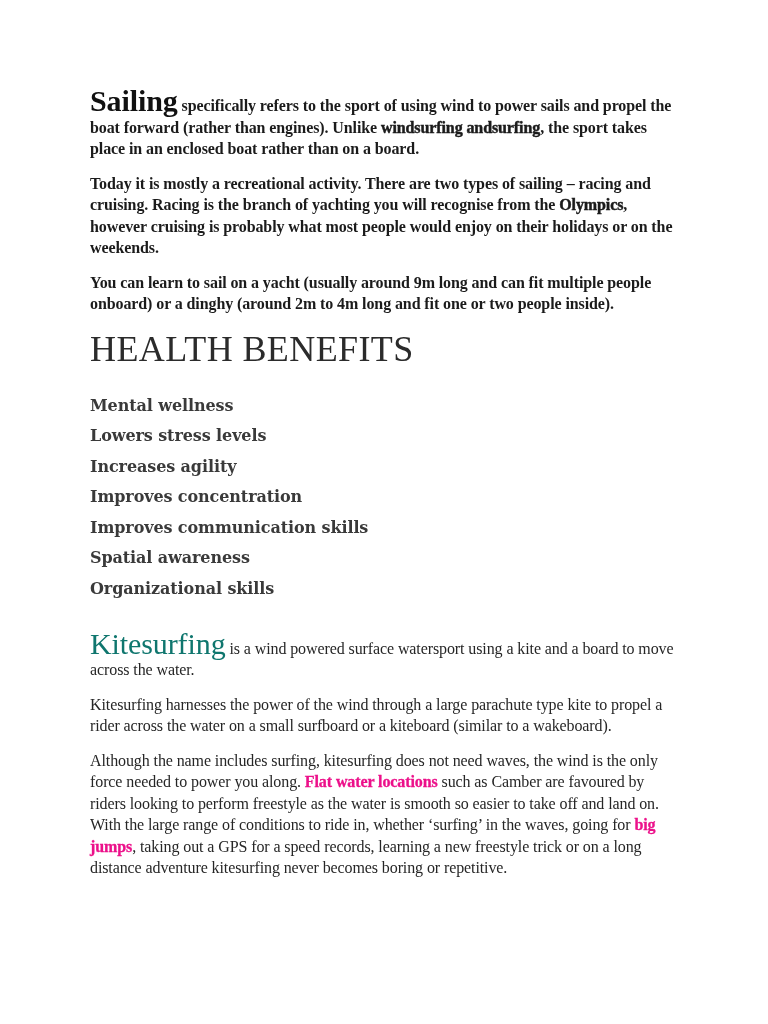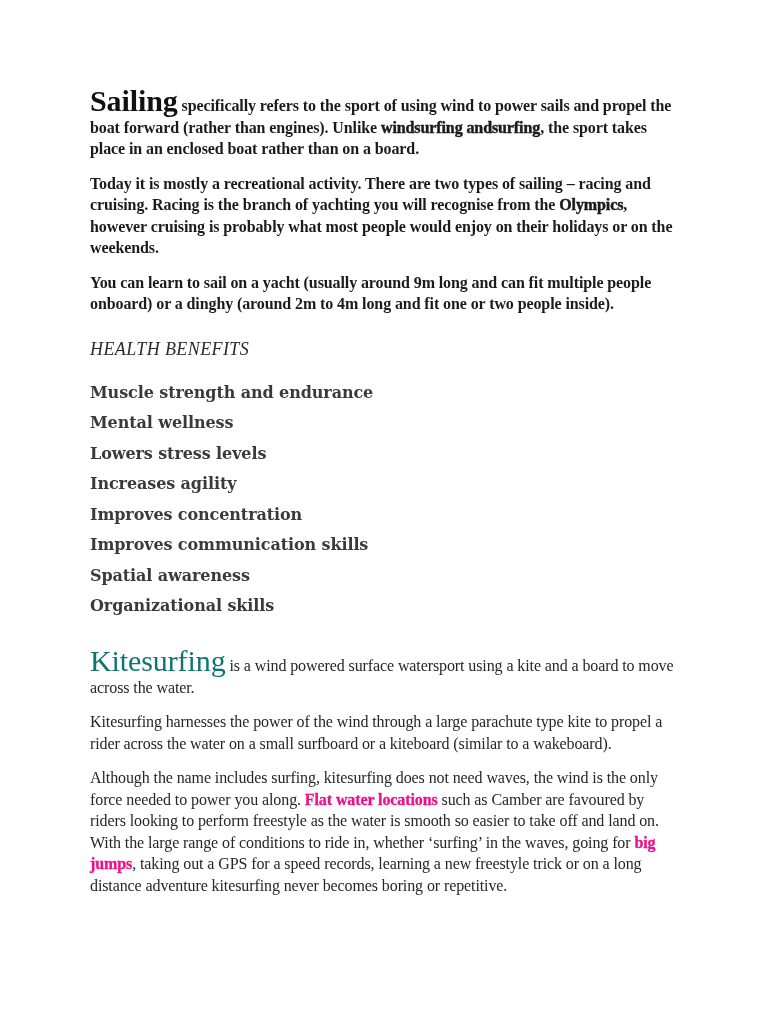--- a/index.html
+++ b/index.html
@@ -19,27 +19,26 @@
     letter-spacing:-0.1px;
     overflow:visible;
   }
   .para.sailing { font-weight:bold; color:#1b1b1b; }
   .para.kite    { font-weight:normal; color:#262626; }
   .run-title       { font-size:30px; font-weight:bold; color:#111; }
   .run-title-light { font-size:30px; font-weight:normal; color:#0f766e; }
   .run-strong { font-weight:bold; -webkit-text-stroke:0.45px; }
   .run-link   { font-weight:bold; -webkit-text-stroke:0.3px; cursor:pointer; }
   .health-title {
-    margin:19px 0 20px 0;
-    font-size:18px;
+    margin:19px 0 33px 0;
+    font-size:36px;
     font-weight:normal;
     color:#2b2b2b;
     letter-spacing:0.4px;
     line-height:30px;
-    font-style:italic;
   }
   .benefits {
     list-style:none;
     margin:0 0 36px 0;
     padding:0;
   }
   .benefits li {
     font-family:"DejaVu Serif", serif;
     font-weight:bold;
     font-size:16px;
@@ -54,21 +53,20 @@
 
 <div class="page">
 
   <p class="para sailing"><span class="run-title">Sailing</span><span class="run-body"> specifically refers to the sport of using wind to power sails and propel the boat forward (rather than engines). Unlike </span><span class="run-strong">windsurfing andsurfing</span><span class="run-body">, the sport takes place in an enclosed boat rather than on a board.</span></p>
   <p class="para sailing"><span class="run-body">Today it is mostly a recreational activity. There are two types of sailing – racing and cruising. Racing is the branch of yachting you will recognise from the </span><span class="run-strong">Olympics</span><span class="run-body">, however cruising is probably what most people would enjoy on their holidays or on the weekends.</span></p>
   <p class="para sailing"><span class="run-body">You can learn to sail on a yacht (usually around 9m long and can fit multiple people onboard) or a dinghy (around 2m to 4m long and fit one or two people inside).</span></p>
 
   <h2 class="health-title">HEALTH BENEFITS</h2>
 
   <ul class="benefits">
-      <li>Muscle strength and endurance</li>
       <li>Mental wellness</li>
       <li>Lowers stress levels</li>
       <li>Increases agility</li>
       <li>Improves concentration</li>
       <li>Improves communication skills</li>
       <li>Spatial awareness</li>
       <li>Organizational skills</li>
     </ul>
 
   <p class="para kite"><span class="run-title-light">Kitesurfing</span><span class="run-body"> is a wind powered surface watersport using a kite and a board to move across the water.</span></p>

